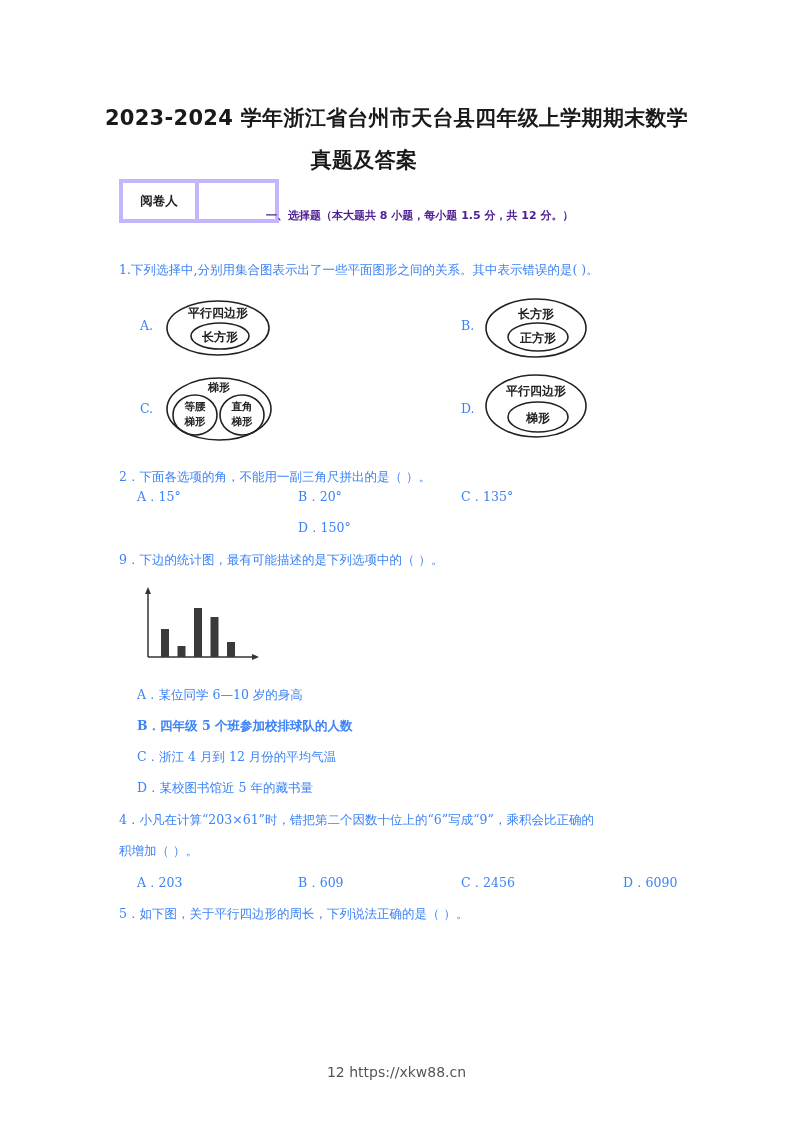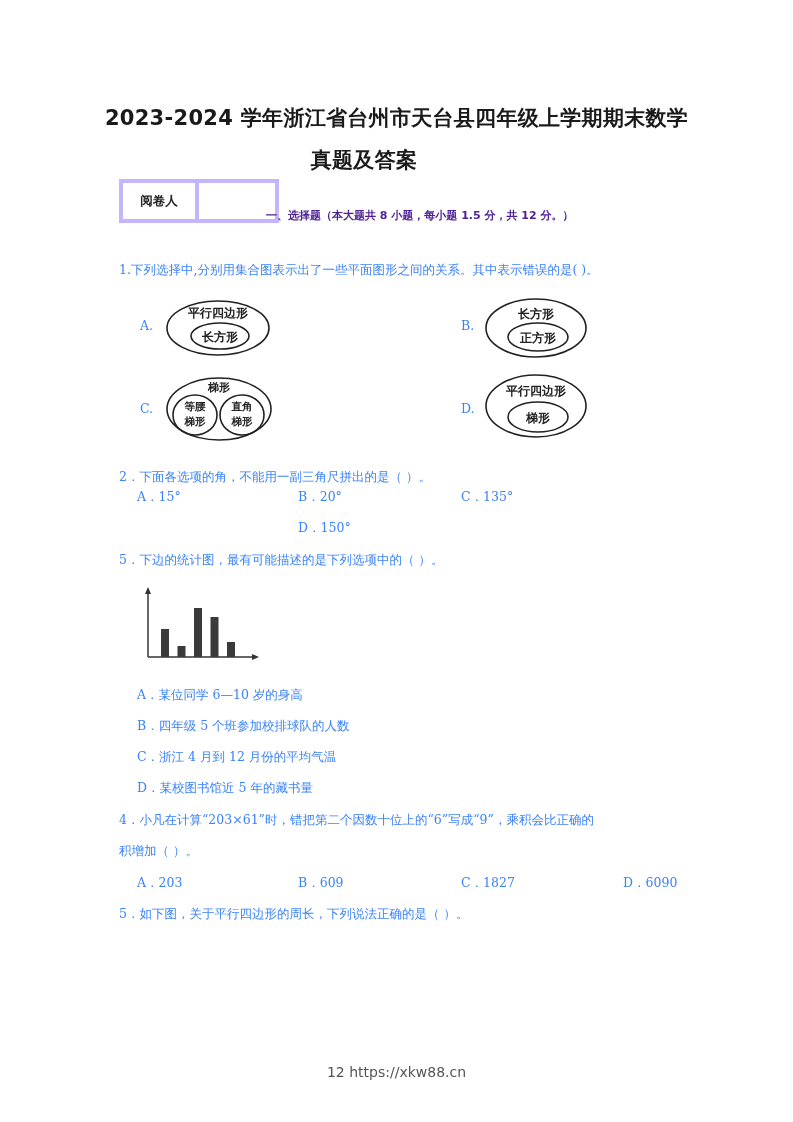--- a/index.html
+++ b/index.html
@@ -79,59 +79,59 @@
 <div class="abs t13" style="left:298px; top:489px;">
   <span>B．</span><span>20°</span>
 </div>
 <div class="abs t13" style="left:461px; top:489px;">
   <span>C．</span><span>135°</span>
 </div>
 <div class="abs t13" style="left:298px; top:520px;">
   <span>D．</span><span>150°</span>
 </div>
 
-<div class="abs t13" style="left:119px; top:552px;">5．下边的统计图，最有可能描述的是下列选项中的（        ）。</div>
+<div class="abs t13" style="left:119px; top:552px;">9．下边的统计图，最有可能描述的是下列选项中的（        ）。</div>
 
 <svg class="abs" id="q3-chart" style="left:140px; top:585px;" width="130" height="80" viewBox="0 0 130 80">
   <line x1="8" y1="72" x2="8" y2="6" stroke="#333" stroke-width="1.5"></line>
   <polygon points="8,2 5,9 11,9" fill="#333"></polygon>
   <line x1="8" y1="72" x2="114" y2="72" stroke="#333" stroke-width="1.5"></line>
   <polygon points="119,72 112,69 112,75" fill="#333"></polygon>
   <g id="q3-bars">
       <rect x="21" y="44" width="8" height="28" fill="#3a3a3a"></rect>
       <rect x="37.5" y="61" width="8" height="11" fill="#3a3a3a"></rect>
       <rect x="54" y="23" width="8" height="49" fill="#3a3a3a"></rect>
       <rect x="70.5" y="32" width="8" height="40" fill="#3a3a3a"></rect>
       <rect x="87" y="57" width="8" height="15" fill="#3a3a3a"></rect>
     </g>
 </svg>
 
 <div class="abs t13" style="left:137px; top:687px;">
   <span>A．</span><span>某位同学 6—10 岁的身高</span>
 </div>
-<div class="abs t13" style="left:137px; top:718px;">
+<div class="abs t13" style="left:137px; top:718px;font-weight:bold;">
   <span>B．</span><span>四年级 5 个班参加校排球队的人数</span>
 </div>
 <div class="abs t13" style="left:137px; top:749px;">
   <span>C．</span><span>浙江 4 月到 12 月份的平均气温</span>
 </div>
 <div class="abs t13" style="left:137px; top:780px;">
   <span>D．</span><span>某校图书馆近 5 年的藏书量</span>
 </div>
 
 <div class="abs t13" style="left:119px; top:812px;">4．小凡在计算“203×61”时，错把第二个因数十位上的“6”写成“9”，乘积会比正确的</div>
 <div class="abs t13" style="left:119px; top:843px;">积增加（        ）。</div>
 <div class="abs t13" style="left:137px; top:875px;">
   <span>A．</span><span>203</span>
 </div>
 <div class="abs t13" style="left:298px; top:875px;">
   <span>B．</span><span>609</span>
 </div>
 <div class="abs t13" style="left:461px; top:875px;">
-  <span>C．</span><span>1827</span>
+  <span>C．</span><span>2456</span>
 </div>
 <div class="abs t13" style="left:623px; top:875px;">
   <span>D．</span><span>6090</span>
 </div>
 
 <div class="abs t13" style="left:119px; top:906px;">5．如下图，关于平行四边形的周长，下列说法正确的是（        ）。</div>
 
 <div class="abs footer" style="left:0; width:793px; text-align:center; top:1064px;">12 https://xkw88.cn</div>
 
 </body></html>

